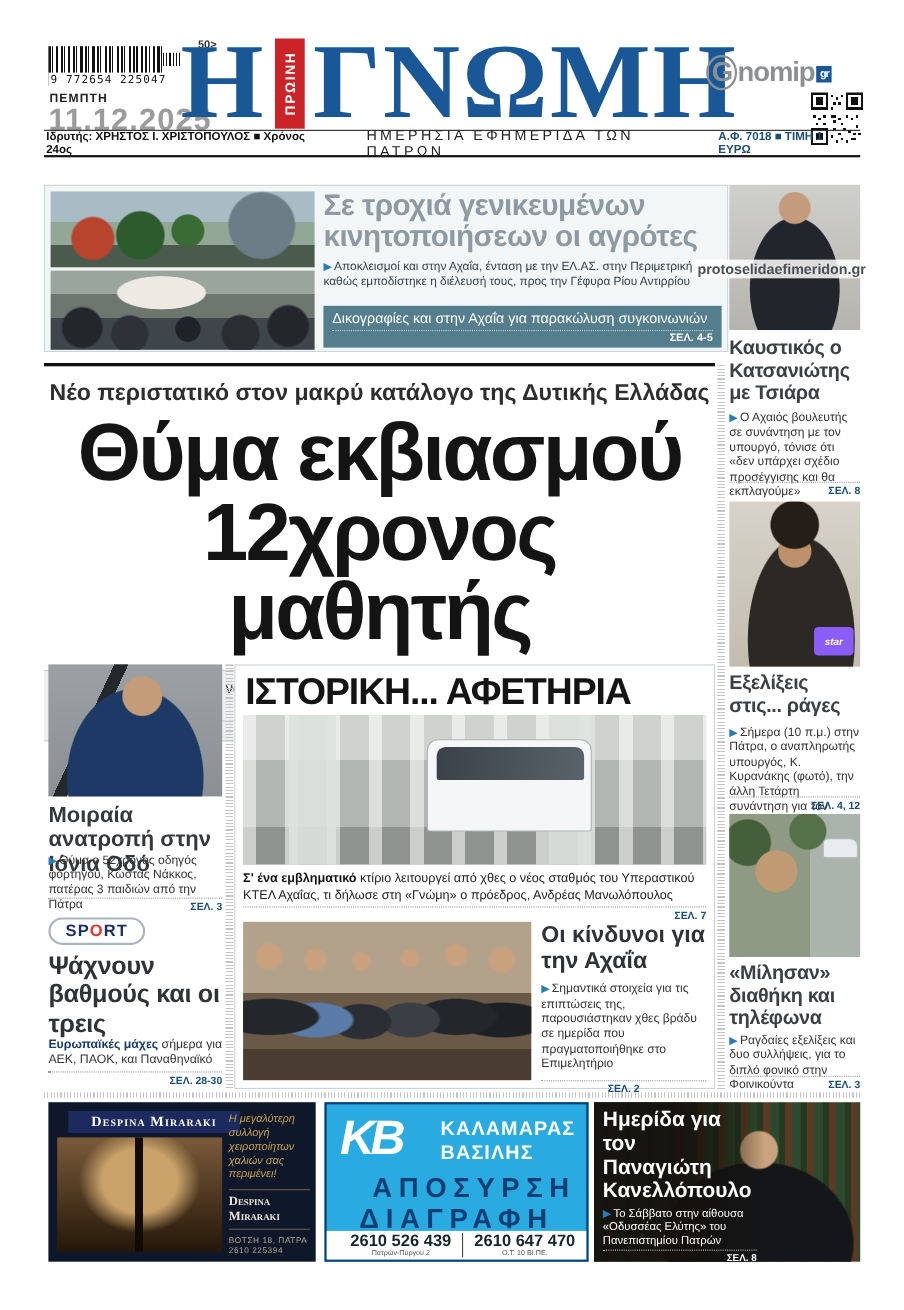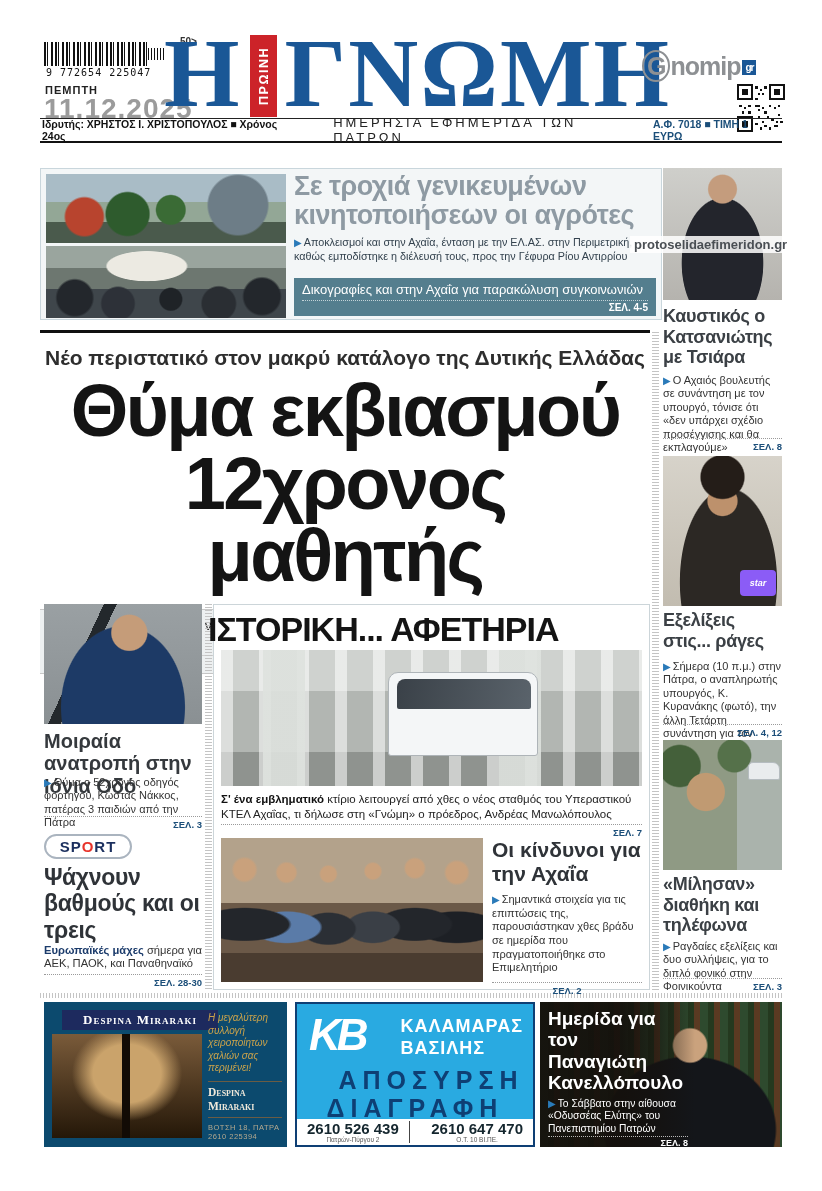--- a/index.html
+++ b/index.html
@@ -148,21 +148,21 @@
     text-align:center; line-height:21px; font-size:15px; font-weight:800; color:#1b2f5e; letter-spacing:1px; }
   #sport-logo .sport-o { color:#e8332a; }
   #sport-headline { left:44px; top:864px; width:164px; font-size:23px; font-weight:bold;
     color:#2f3338; line-height:1.15; letter-spacing:-0.3px; }
   #sport-lead { left:44px; top:944px; width:162px; font-size:11.2px; color:#333; line-height:1.2; }
   #sport-lead b { color:#1b3b6b; }
   #sport-page { left:44px; top:974px; width:158px; }
 
   
   #middle-box { left:213px; top:604px; width:437px; height:386px; background:#fff; border:1px solid #ccd5d9; }
-  #ktel-headline { left:208px; top:610px; width:420px; font-size:34px; font-weight:800;
+  #ktel-headline { left:223px; top:610px; width:420px; font-size:34px; font-weight:800;
     color:#141414; letter-spacing:-1px; }
   #ktel-photo { left:221px; top:650px; width:421px; height:136px;
     background:
       linear-gradient(90deg, transparent 0 10%, rgba(222,226,222,.9) 10% 20%, transparent 20% 66%, rgba(222,226,222,.9) 66% 76%, transparent 76%),
       repeating-linear-gradient(90deg, rgba(255,255,255,.55) 0 12px, transparent 12px 38px),
       linear-gradient(180deg,#cfd2cf 0 30%,#b2b6b2 30% 75%,#8f938f 75%); }
   #ktel-bus { left:388px; top:672px; width:150px; height:84px; background:#f4f6f7; border-radius:10px 10px 3px 3px;
     border:1px solid #aeb4b8; }
   #ktel-bus::before { content:""; position:absolute; left:8px; top:6px; width:134px; height:30px;
     background:linear-gradient(100deg,#3a4148,#5a636b); border-radius:8px 8px 2px 2px; }
@@ -184,21 +184,21 @@
       radial-gradient(ellipse at 74% 60%, #23262b 0 13%, transparent 14%),
       radial-gradient(ellipse at 90% 62%, #1d2025 0 12%, transparent 13%),
       linear-gradient(180deg,#b3a28b 0 45%,#6b5948 45% 80%,#4a3c30 80%); }
   #achaia-col { left:492px; top:838px; width:150px; }
   #achaia-headline { font-size:21px; font-weight:bold; color:#2f3338; line-height:1.12; }
   #achaia-text { margin-top:8px; font-size:11px; color:#333; line-height:1.24; }
   #achaia-page { margin-top:7px; border-top:1px dotted #9a9a9a; padding-top:2px; text-align:center;
     font-size:9.5px; font-weight:bold; color:#1b4e79; }
 
   
-  #despina-ad { left:44px; top:1002px; width:243px; height:145px; background:#0c4a6e; }
+  #despina-ad { left:44px; top:1002px; width:243px; height:145px; background:#0f172a; }
   #despina-bar { position:absolute; left:18px; top:8px; width:156px; height:20px; background:#1d2a5e;
     color:#fff; font-family:"Liberation Serif",serif; font-variant:small-caps; font-weight:bold;
     font-size:13px; text-align:center; line-height:20px; letter-spacing:1px; }
   #despina-photo { position:absolute; left:8px; top:32px; width:150px; height:104px;
     background:
       linear-gradient(90deg, transparent 47%, #120b05 47% 52%, transparent 52%),
       radial-gradient(ellipse at 50% 38%, #caa36b 0 32%, transparent 52%),
       linear-gradient(180deg,#7a5b3a,#241708); }
   #despina-right { position:absolute; left:164px; top:10px; width:74px; }
   #despina-tagline { color:#c9a24b; font-size:10px; line-height:1.25; font-style:italic; }
@@ -211,21 +211,21 @@
   #kb-ad { left:295px; top:1002px; width:240px; height:145px; background:#29aae1; border:2px solid #0e3f74; }
   #kb-logo { position:absolute; left:12px; top:6px; font-size:44px; font-weight:800; color:#fff;
     font-style:italic; letter-spacing:-4px; }
   #kb-name { position:absolute; right:10px; top:12px; text-align:left; color:#fff; font-weight:800;
     font-size:18px; line-height:1.2; letter-spacing:1px; }
   #kb-line1 { position:absolute; left:0; top:62px; width:100%; text-align:center; color:#0e3f74;
     font-size:25px; font-weight:800; letter-spacing:6px;padding-left:32px; }
   #kb-line2 { position:absolute; left:0; top:90px; width:100%; text-align:center; color:#0e3f74;
     font-size:25px; font-weight:800; letter-spacing:6px; }
   #kb-strip { position:absolute; left:0; bottom:0; width:100%; height:26px; background:#fff;
-    display:flex; align-items:center; justify-content:space-between; }
+    display:flex; align-items:center; justify-content:flex-end; }
   .kb-phone-group { text-align:center; padding:0 10px; }
   .kb-phone-group:first-child { border-right:1px solid #444; }
   .kb-phone { font-size:15px; font-weight:bold; color:#14262e; line-height:1; }
   .kb-phone-sub { font-size:6.5px; color:#555; }
 
   #kanel-ad { left:540px; top:1002px; width:242px; height:145px;
     background:
       linear-gradient(90deg, rgba(20,16,12,.92) 0 34%, rgba(20,16,12,.55) 50%, rgba(20,16,12,0) 64%),
       radial-gradient(circle at 62% 30%, #caa27d 0 9%, transparent 10%),
       radial-gradient(ellipse at 62% 88%, #14161a 0 40%, transparent 41%),

